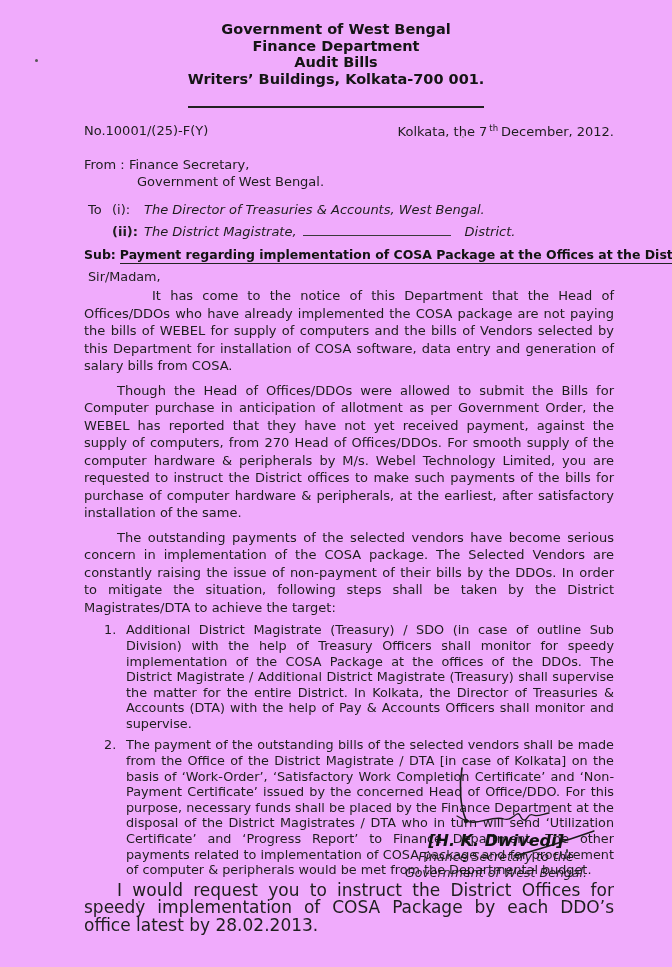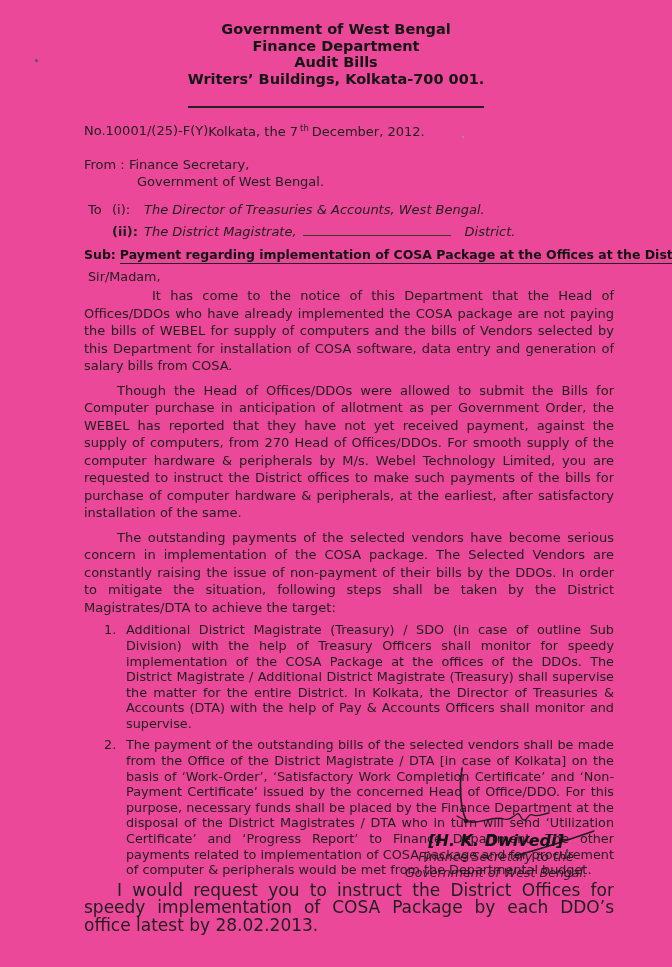--- a/index.html
+++ b/index.html
@@ -1,20 +1,20 @@
 <!DOCTYPE html>
 <html><head>
 <meta charset="utf-8">
 <style>
   html,body { margin:0; padding:0; background:#ffffff; }
   .page {
     position: relative;
     width: 672px;
     height: 967px;
-    background: #ec4899;
+    background: #f0abfc;
     font-family: "DejaVu Sans", "Liberation Sans", sans-serif;
     color: #1e1e1e;
     overflow: hidden;
     -webkit-font-smoothing: antialiased;
   }
 
   
   .letterhead { padding-top: 21px; text-align: center; }
   .letterhead .hline {
     font-weight: 700;
@@ -24,20 +24,21 @@
   }
   .hline-underline {
     display: inline-block;
     border-bottom: 2px solid #222;
     padding-bottom: 19px;
   }
 
   
   .ref-row {
     display: flex;
+    justify-content: space-between;
     margin: 15px 58px 0 84px;
     font-size: 13px;
   }
   .date-sup { font-size: 8.5px; vertical-align: super; margin: 0 3px 0 2px; }
 
   
   .from-block { margin: 18px 58px 0 84px; font-size: 13px; line-height: 16.5px; }
   .from-line2 { margin-left: 53px; }
 
   

